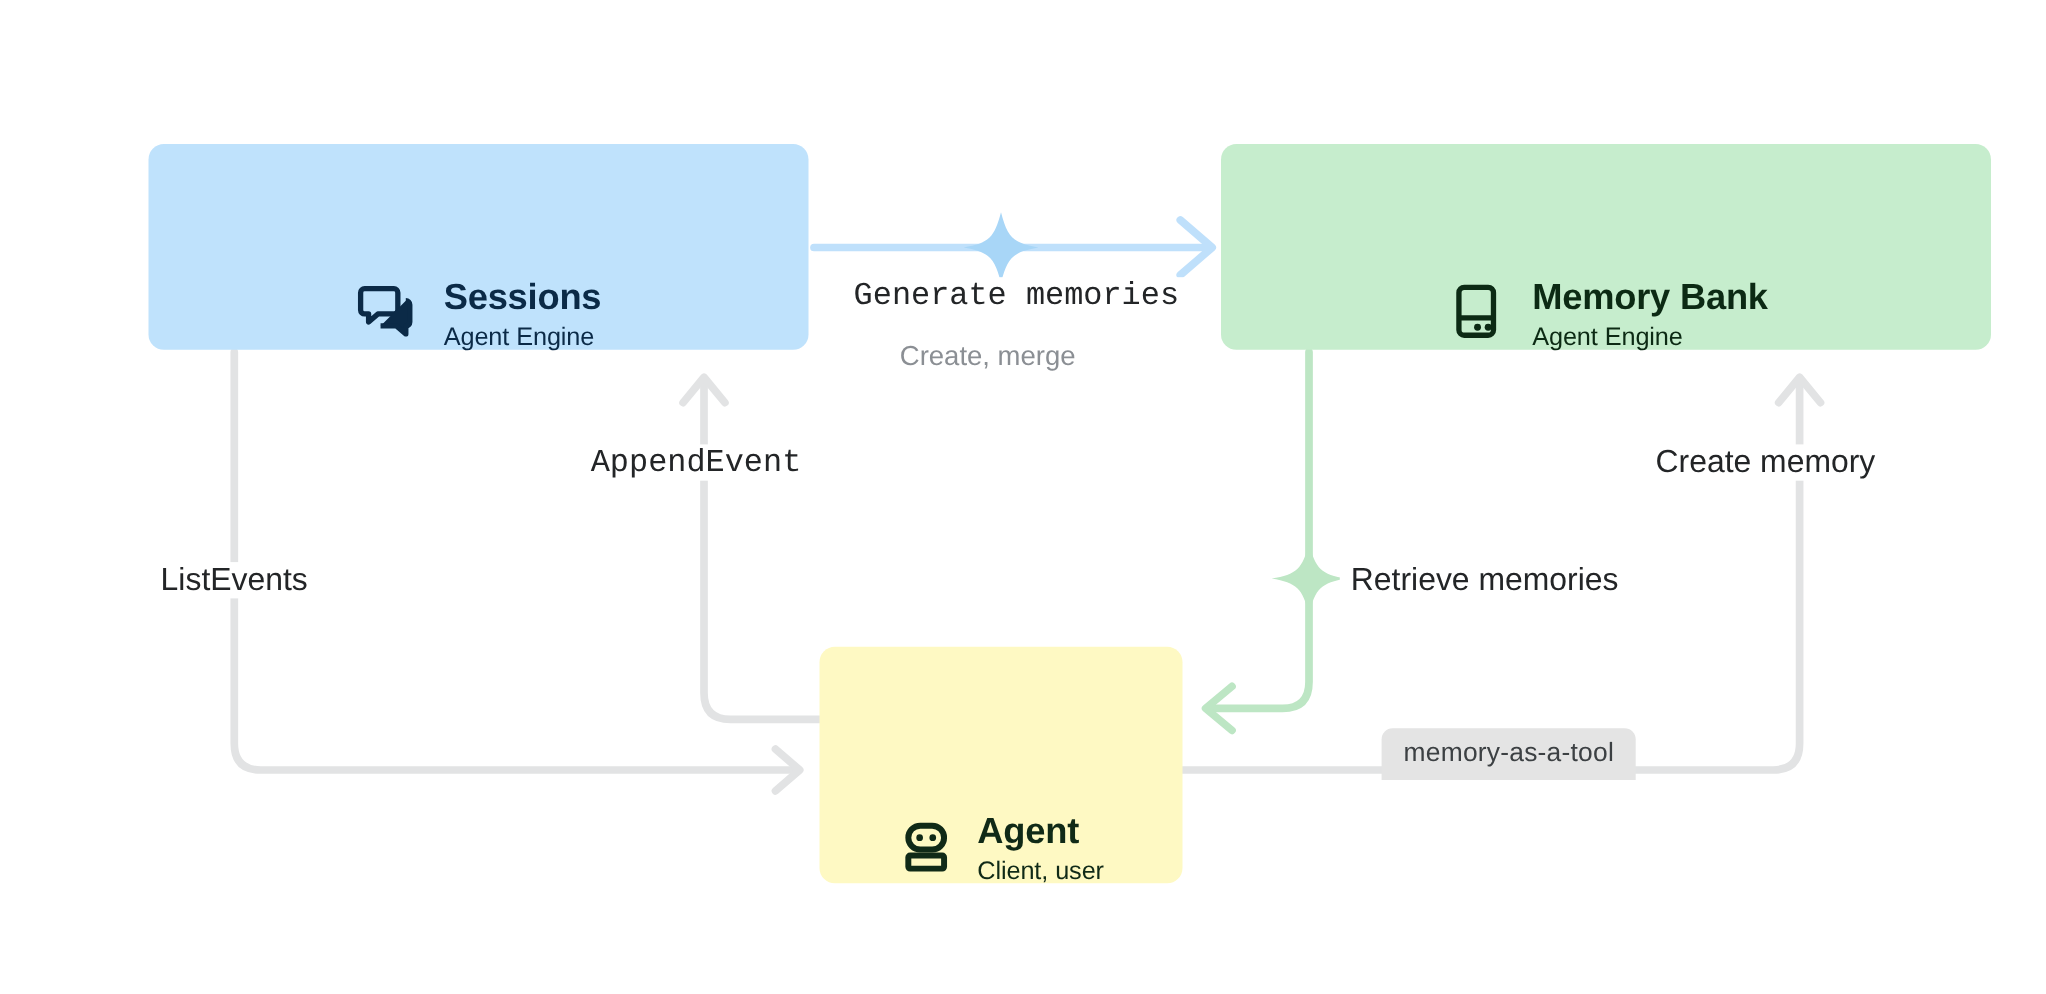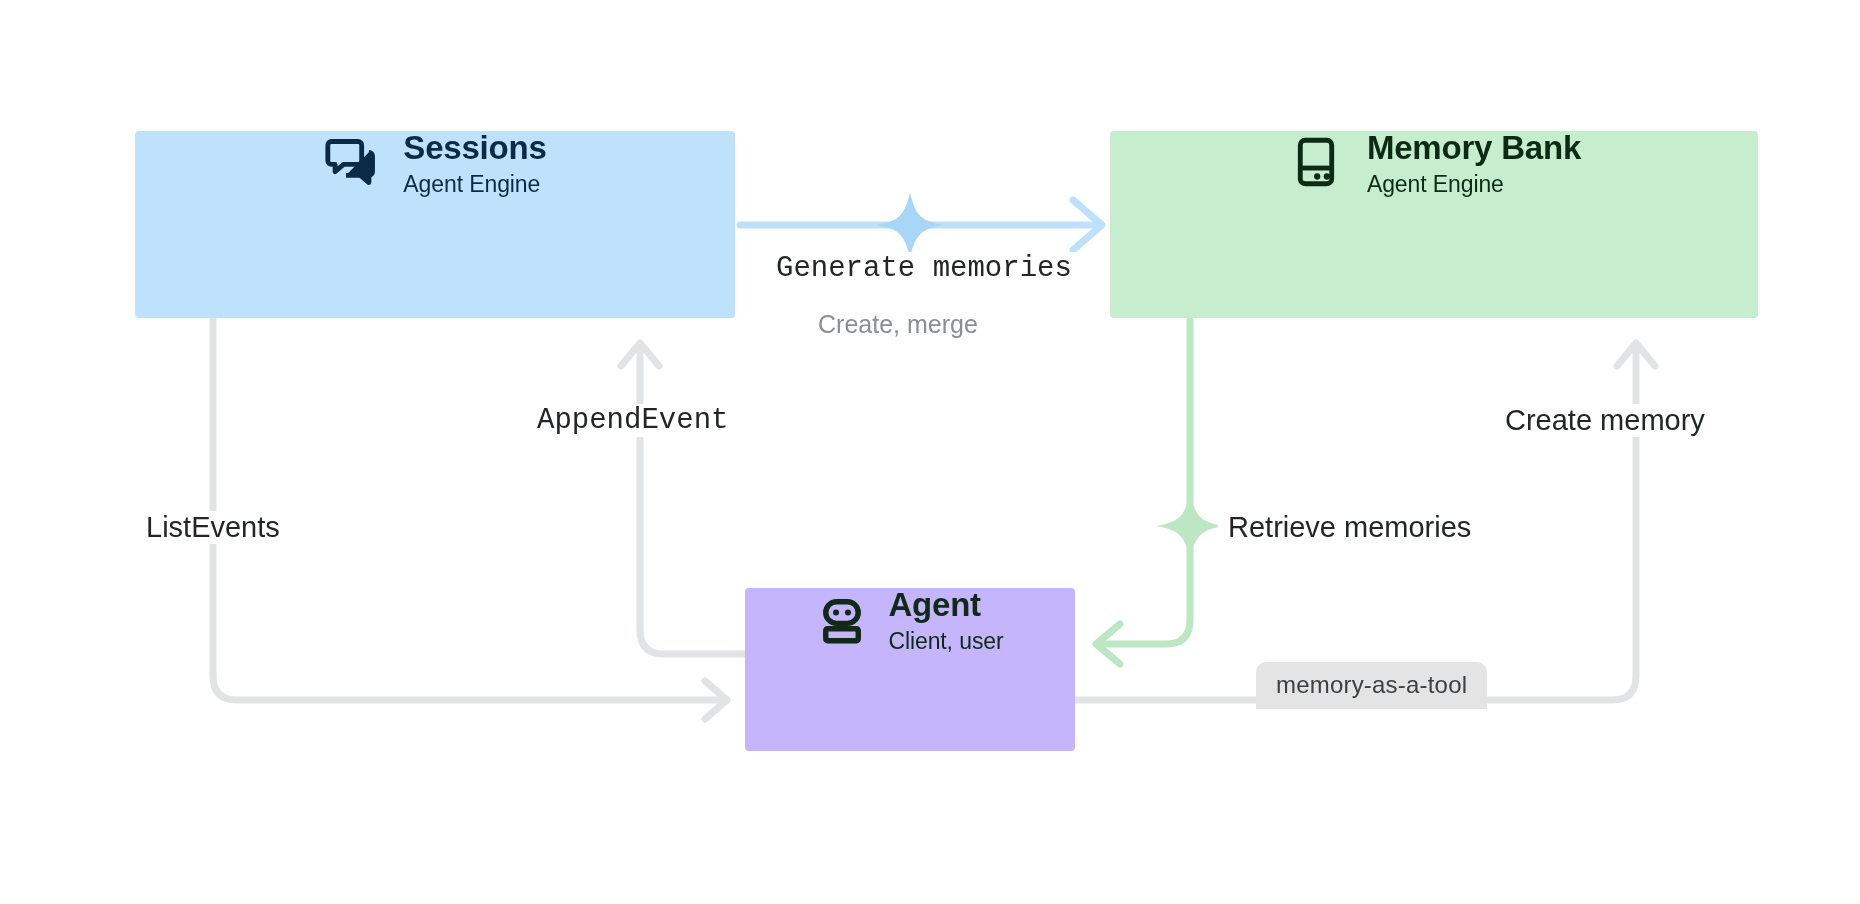--- a/index.html
+++ b/index.html
@@ -24,23 +24,23 @@
     left: 0;
     top: 0;
     width: 1860px;
     height: 904px;
   }
 
   
   .node {
     position: absolute;
     display: flex;
-    align-items: flex-start;
+    align-items: flex-end;
     justify-content: center;
-    border-radius: 4px;
+    border-radius: 14px;
     box-sizing: border-box;
   }
   .node-inner {
     display: flex;
     align-items: center;
     gap: 22px;
   }
   .node-icon {
     flex: 0 0 auto;
     display: block;
@@ -62,28 +62,28 @@
     letter-spacing: -0.1px;
   }
 
   #node-sessions {
     left: 135px; top: 131px; width: 600px; height: 187px;
     background: #bfe2fc;
   }
   #node-sessions .node-title, #node-sessions .node-sub { color: #0b2a47; }
 
   #node-memory {
-    left: 1110px; top: 131px; width: 648px; height: 187px;
+    left: 1110px; top: 131px; width: 700px; height: 187px;
     background: #c6edcd;
   }
   #node-memory .node-title, #node-memory .node-sub { color: #0c2a14; }
 
   #node-agent {
-    left: 745px; top: 588px; width: 330px; height: 163px;
-    background: #c4b5fd;
+    left: 745px; top: 588px; width: 330px; height: 215px;
+    background: #fef9c3;
   }
   #node-agent .node-inner { gap: 20px; }
   #node-agent .node-title, #node-agent .node-sub { color: #102a17; }
 
   
   .edge-label {
     position: absolute;
     font-size: 29px;
     color: #232527;
     white-space: nowrap;

